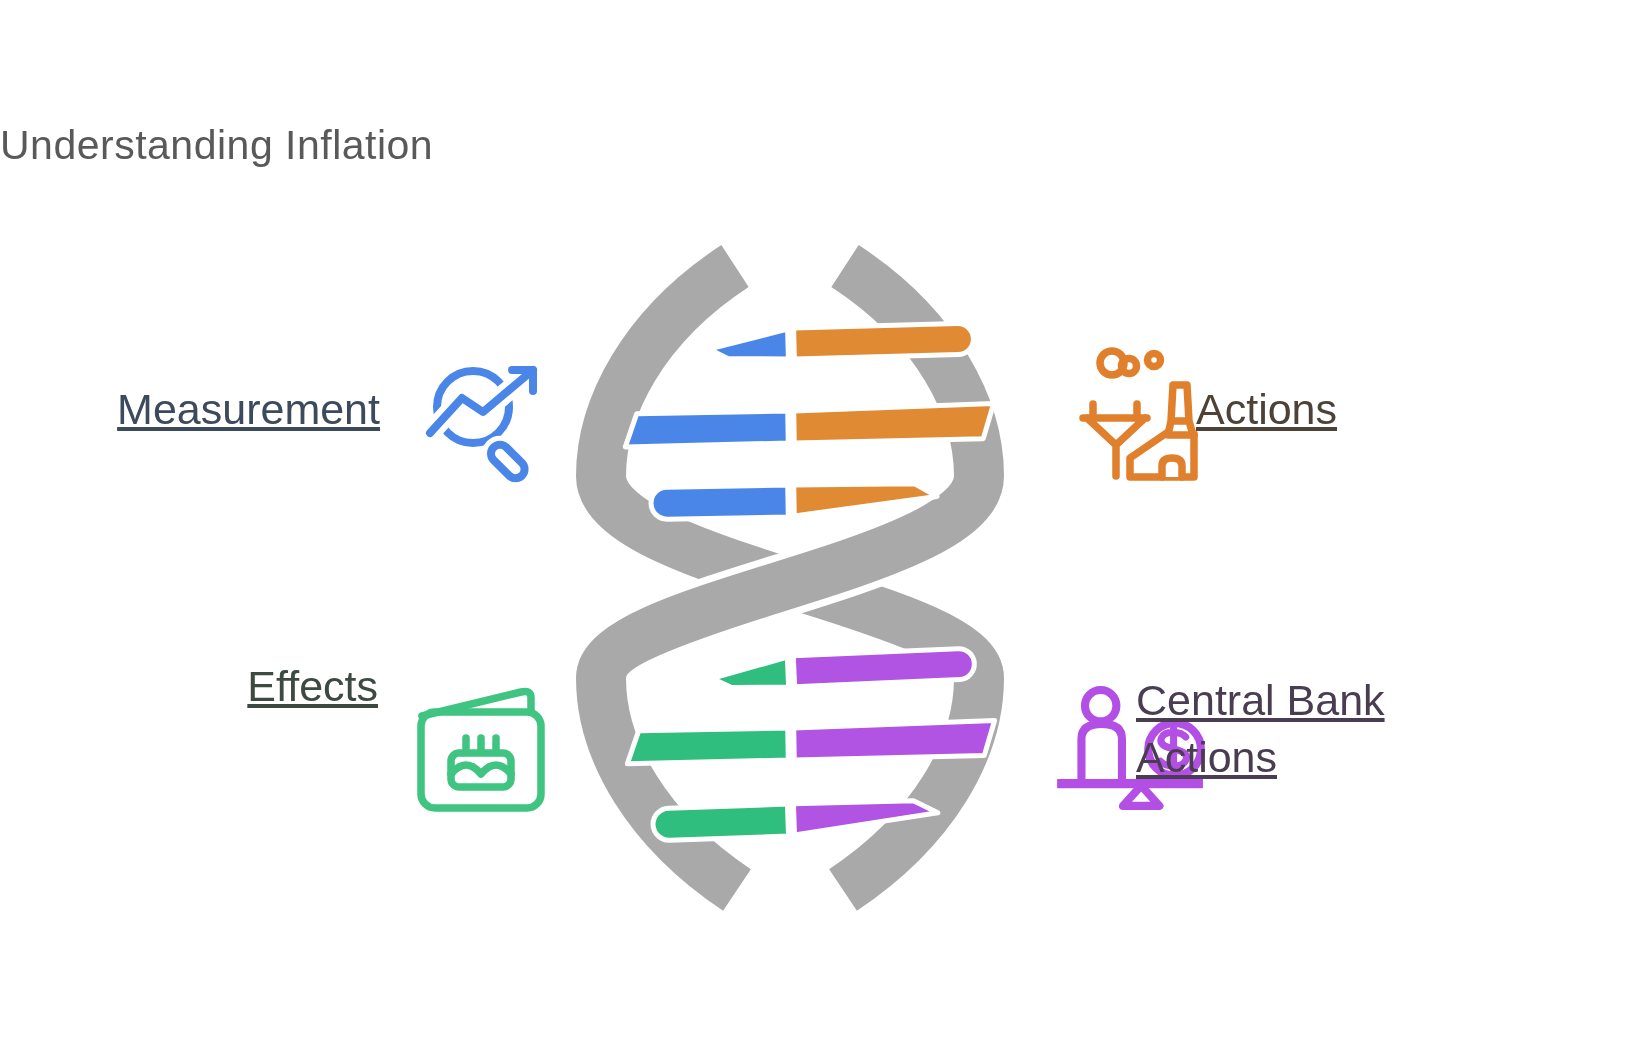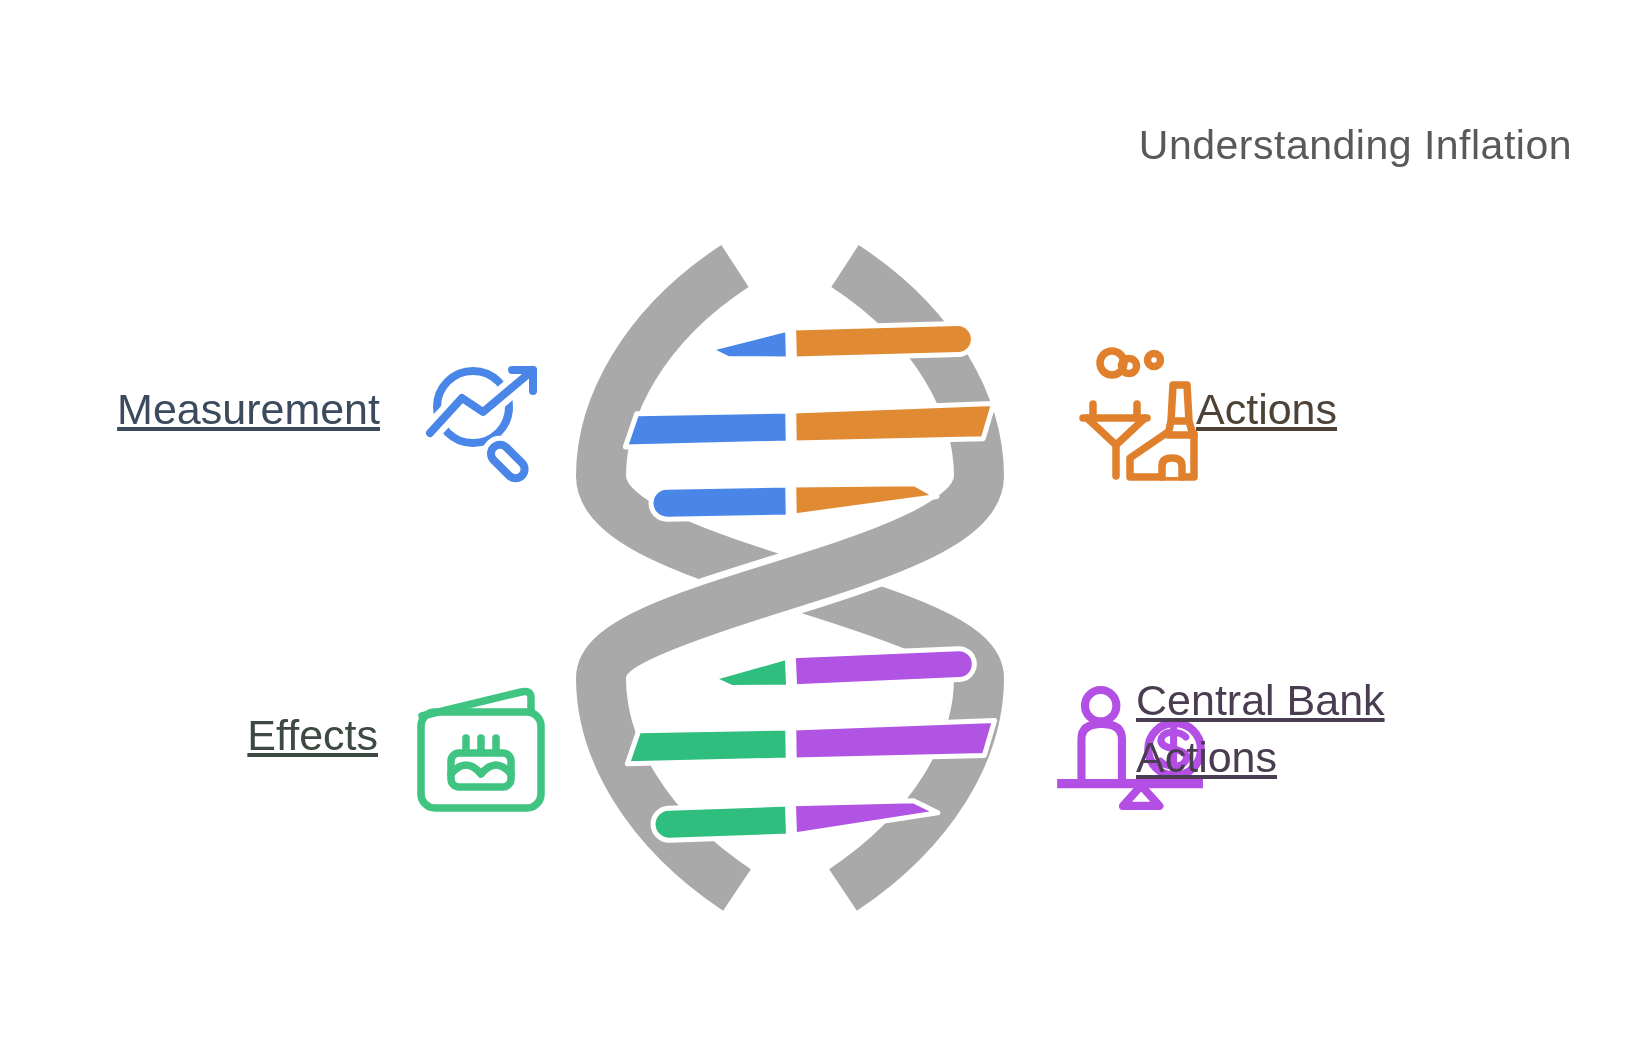--- a/index.html
+++ b/index.html
@@ -1,27 +1,27 @@
 <!DOCTYPE html>
 <html style="--blue: #4a86e8; --orange: #e08a33; --green: #2fbe7d; --purple: #b153e3; --icon-blue: #4a86e8; --icon-orange: #e0802c; --icon-green: #3fc481; --icon-purple: #b44fe6; --strand-gray: #a9a9a9; --title-text: #595959; --label-measurement: #3b4a5c; --label-causes: #4e4237; --label-effects: #3d4a41; --label-central-bank: #4a3d52; --background: #ffffff;"><head>
 <meta charset="utf-8">
 <style>
   html,body{margin:0;padding:0;background:#fff;}
   .canvas{
     position:relative;width:1625px;height:1048px;background:var(--background,#fff);
     font-family:"Liberation Sans",sans-serif;overflow:hidden;
   }
   .title{
-    position:absolute;top:122px;left:0;width:1572px;text-align:right;
+    position:absolute;top:122px;left:0;width:1572px;text-align:left;
     font-size:41px;color:var(--title-text,#595959);letter-spacing:0.5px;
   }
   .label{position:absolute;font-size:43px;white-space:nowrap;text-decoration:underline;}
   .label-measurement{top:385px;right:1245px;color:var(--label-measurement,#3b4a5c);}
   .label-causes{top:385px;left:1196px;color:var(--label-causes,#4e4237);}
-  .label-effects{top:711px;right:1247px;color:var(--label-effects,#3d4a41);margin-left:28px;}
+  .label-effects{top:662px;right:1247px;color:var(--label-effects,#3d4a41);margin-left:28px;}
   .label-central-bank{top:672px;left:1136px;width:300px;white-space:normal;line-height:1.32;color:var(--label-central-bank,#4a3d52);}
   svg{position:absolute;overflow:visible;}
   .helix{left:585px;top:258px;}
   .strand-casing{fill:none;stroke:#fff;stroke-width:64;}
   .strand{fill:none;stroke:var(--strand-gray,#a9a9a9);stroke-width:50;}
   .rung{stroke:#fff;stroke-width:5;stroke-linejoin:round;}
   .rung.blue{fill:var(--blue,#4a86e8);}
   .rung.orange{fill:var(--orange,#e08a33);}
   .rung.green{fill:var(--green,#2fbe7d);}
   .rung.purple{fill:var(--purple,#b153e3);}

